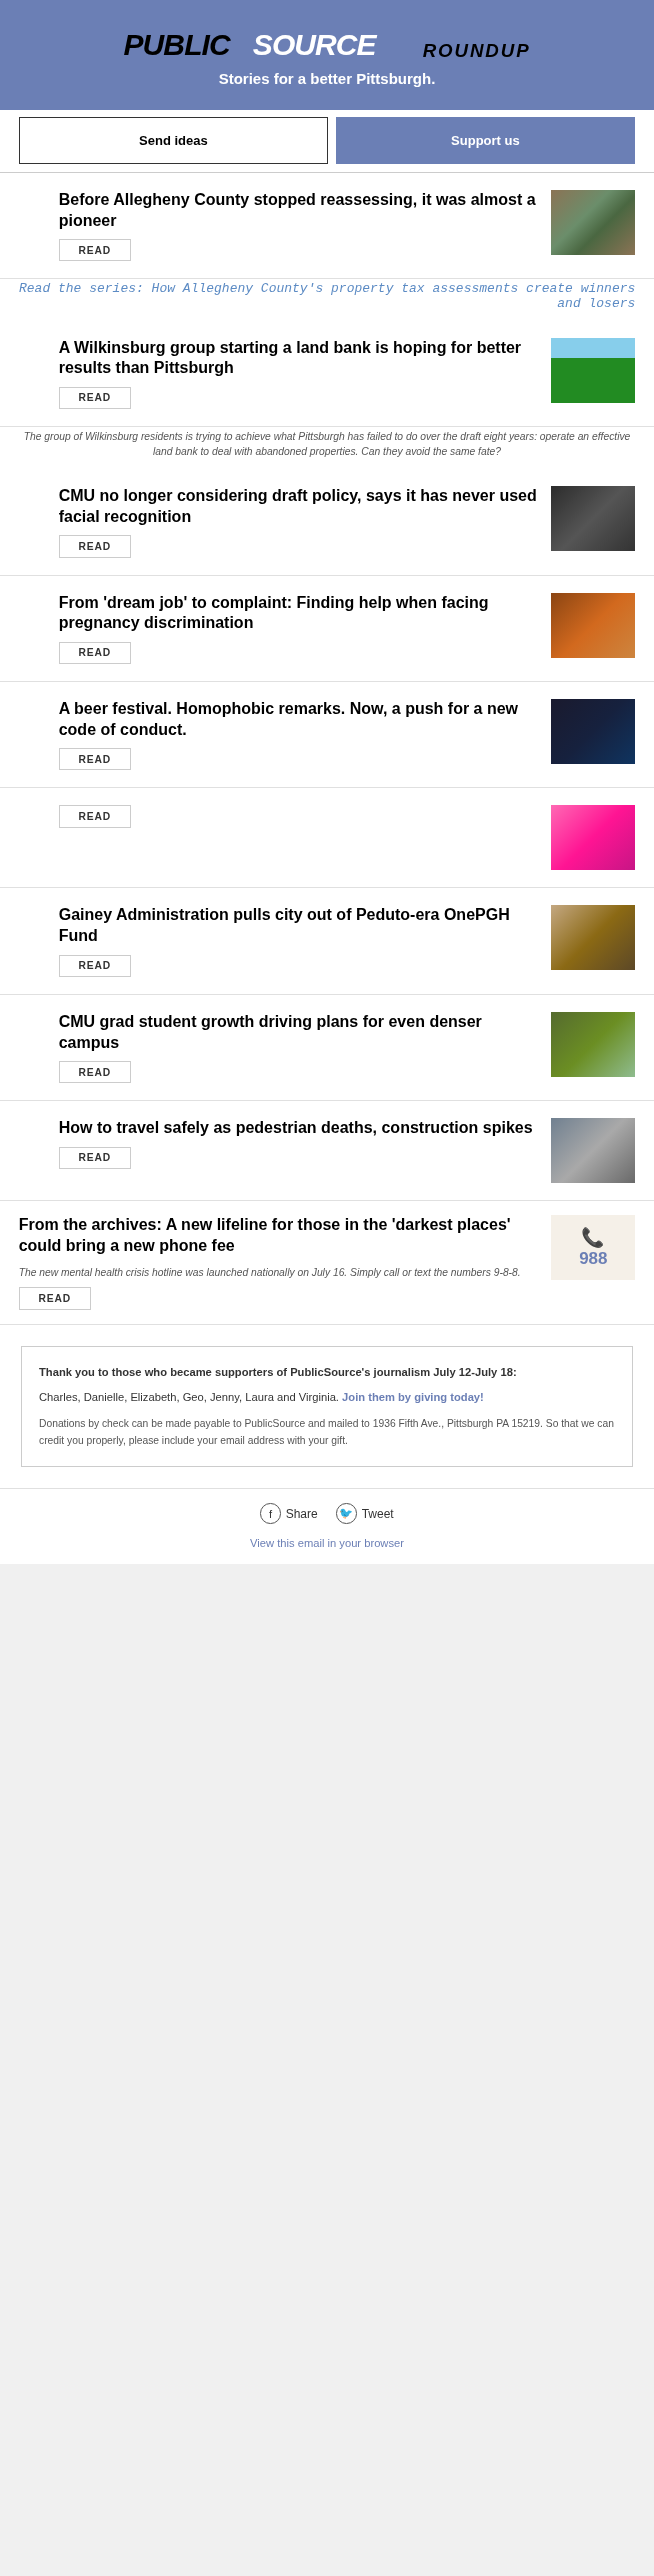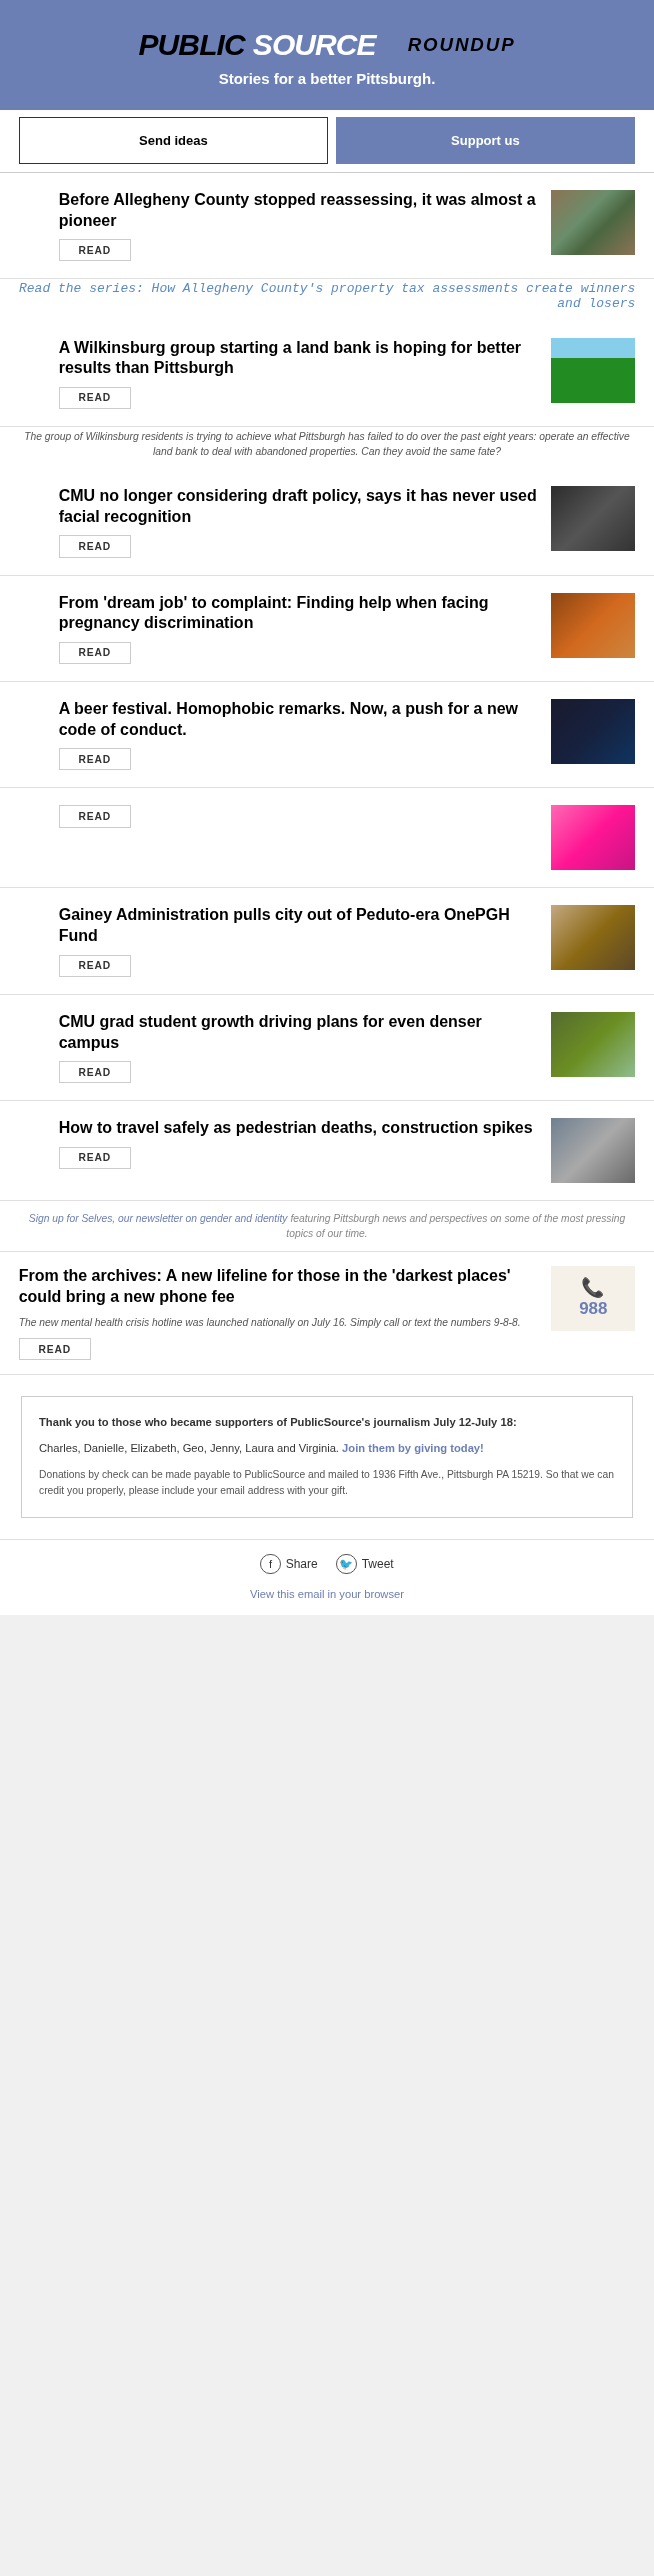--- a/index.html
+++ b/index.html
@@ -15,23 +15,23 @@
     }
 
     
     .header {
       background: #6b7fb5;
       padding: 28px 37px 23.4px;
       text-align: center;
     }
     .header-logo {
       display: flex;
-      align-items: center;
+      align-items: flex-end;
       justify-content: center;
-      gap: 8px;
+      gap: 23px;
       margin-bottom: 7.5px;
     }
     .logo-public {
       font-size: 30px;
       font-weight: 900;
       color: #000;
       letter-spacing: -0.9px;
       font-style: italic;
     }
     .logo-source {
@@ -344,21 +344,21 @@
 
   <div class="article-item">
     <div class="article-content">
       <div class="article-title">A Wilkinsburg group starting a land bank is hoping for better results than Pittsburgh</div>
       <button class="article-read-btn">READ</button>
     </div>
     <div class="article-image">
       <div class="img-green"></div>
     </div>
   </div>
-  <div class="article-description">The group of Wilkinsburg residents is trying to achieve what Pittsburgh has failed to do over the past eight years: operate an effective land bank to deal with abandoned properties. Can they avoid the same fate?</div>
+  <div class="article-description">The group of Wilkinsburg residents is trying to achieve what Pittsburgh has failed to do over the draft eight years: operate an effective land bank to deal with abandoned properties. Can they avoid the same fate?</div>
 
   <div class="article-item">
     <div class="article-content">
       <div class="article-title">CMU no longer considering draft policy, says it has never used facial recognition</div>
       <button class="article-read-btn">READ</button>
     </div>
     <div class="article-image">
       <div class="img-crowd"></div>
     </div>
   </div>
@@ -415,25 +415,20 @@
   <div class="article-item">
     <div class="article-content">
       <div class="article-title">How to travel safely as pedestrian deaths, construction spikes</div>
       <button class="article-read-btn">READ</button>
     </div>
     <div class="article-image">
       <div class="img-street"></div>
     </div>
   </div>
 
-  <div class="newsletter-banner">
-    <div class="newsletter-text">
-      <a class="newsletter-link">Sign up for Selves, our newsletter on gender and identity</a><span> featuring Pittsburgh news and perspectives on some of the most pressing topics of our time.</span>
-    </div>
-  </div>
 
   <div class="archives-item">
     <div class="archives-content">
       <div class="archives-text">
         <div class="archives-title">From the archives: A new lifeline for those in the 'darkest places' could bring a new phone fee</div>
         <div class="archives-desc">The new mental health crisis hotline was launched nationally on July 16. Simply call or text the numbers 9-8-8.</div>
         <button class="article-read-btn">READ</button>
       </div>
       <div class="article-image">
         <div class="img-phone">

